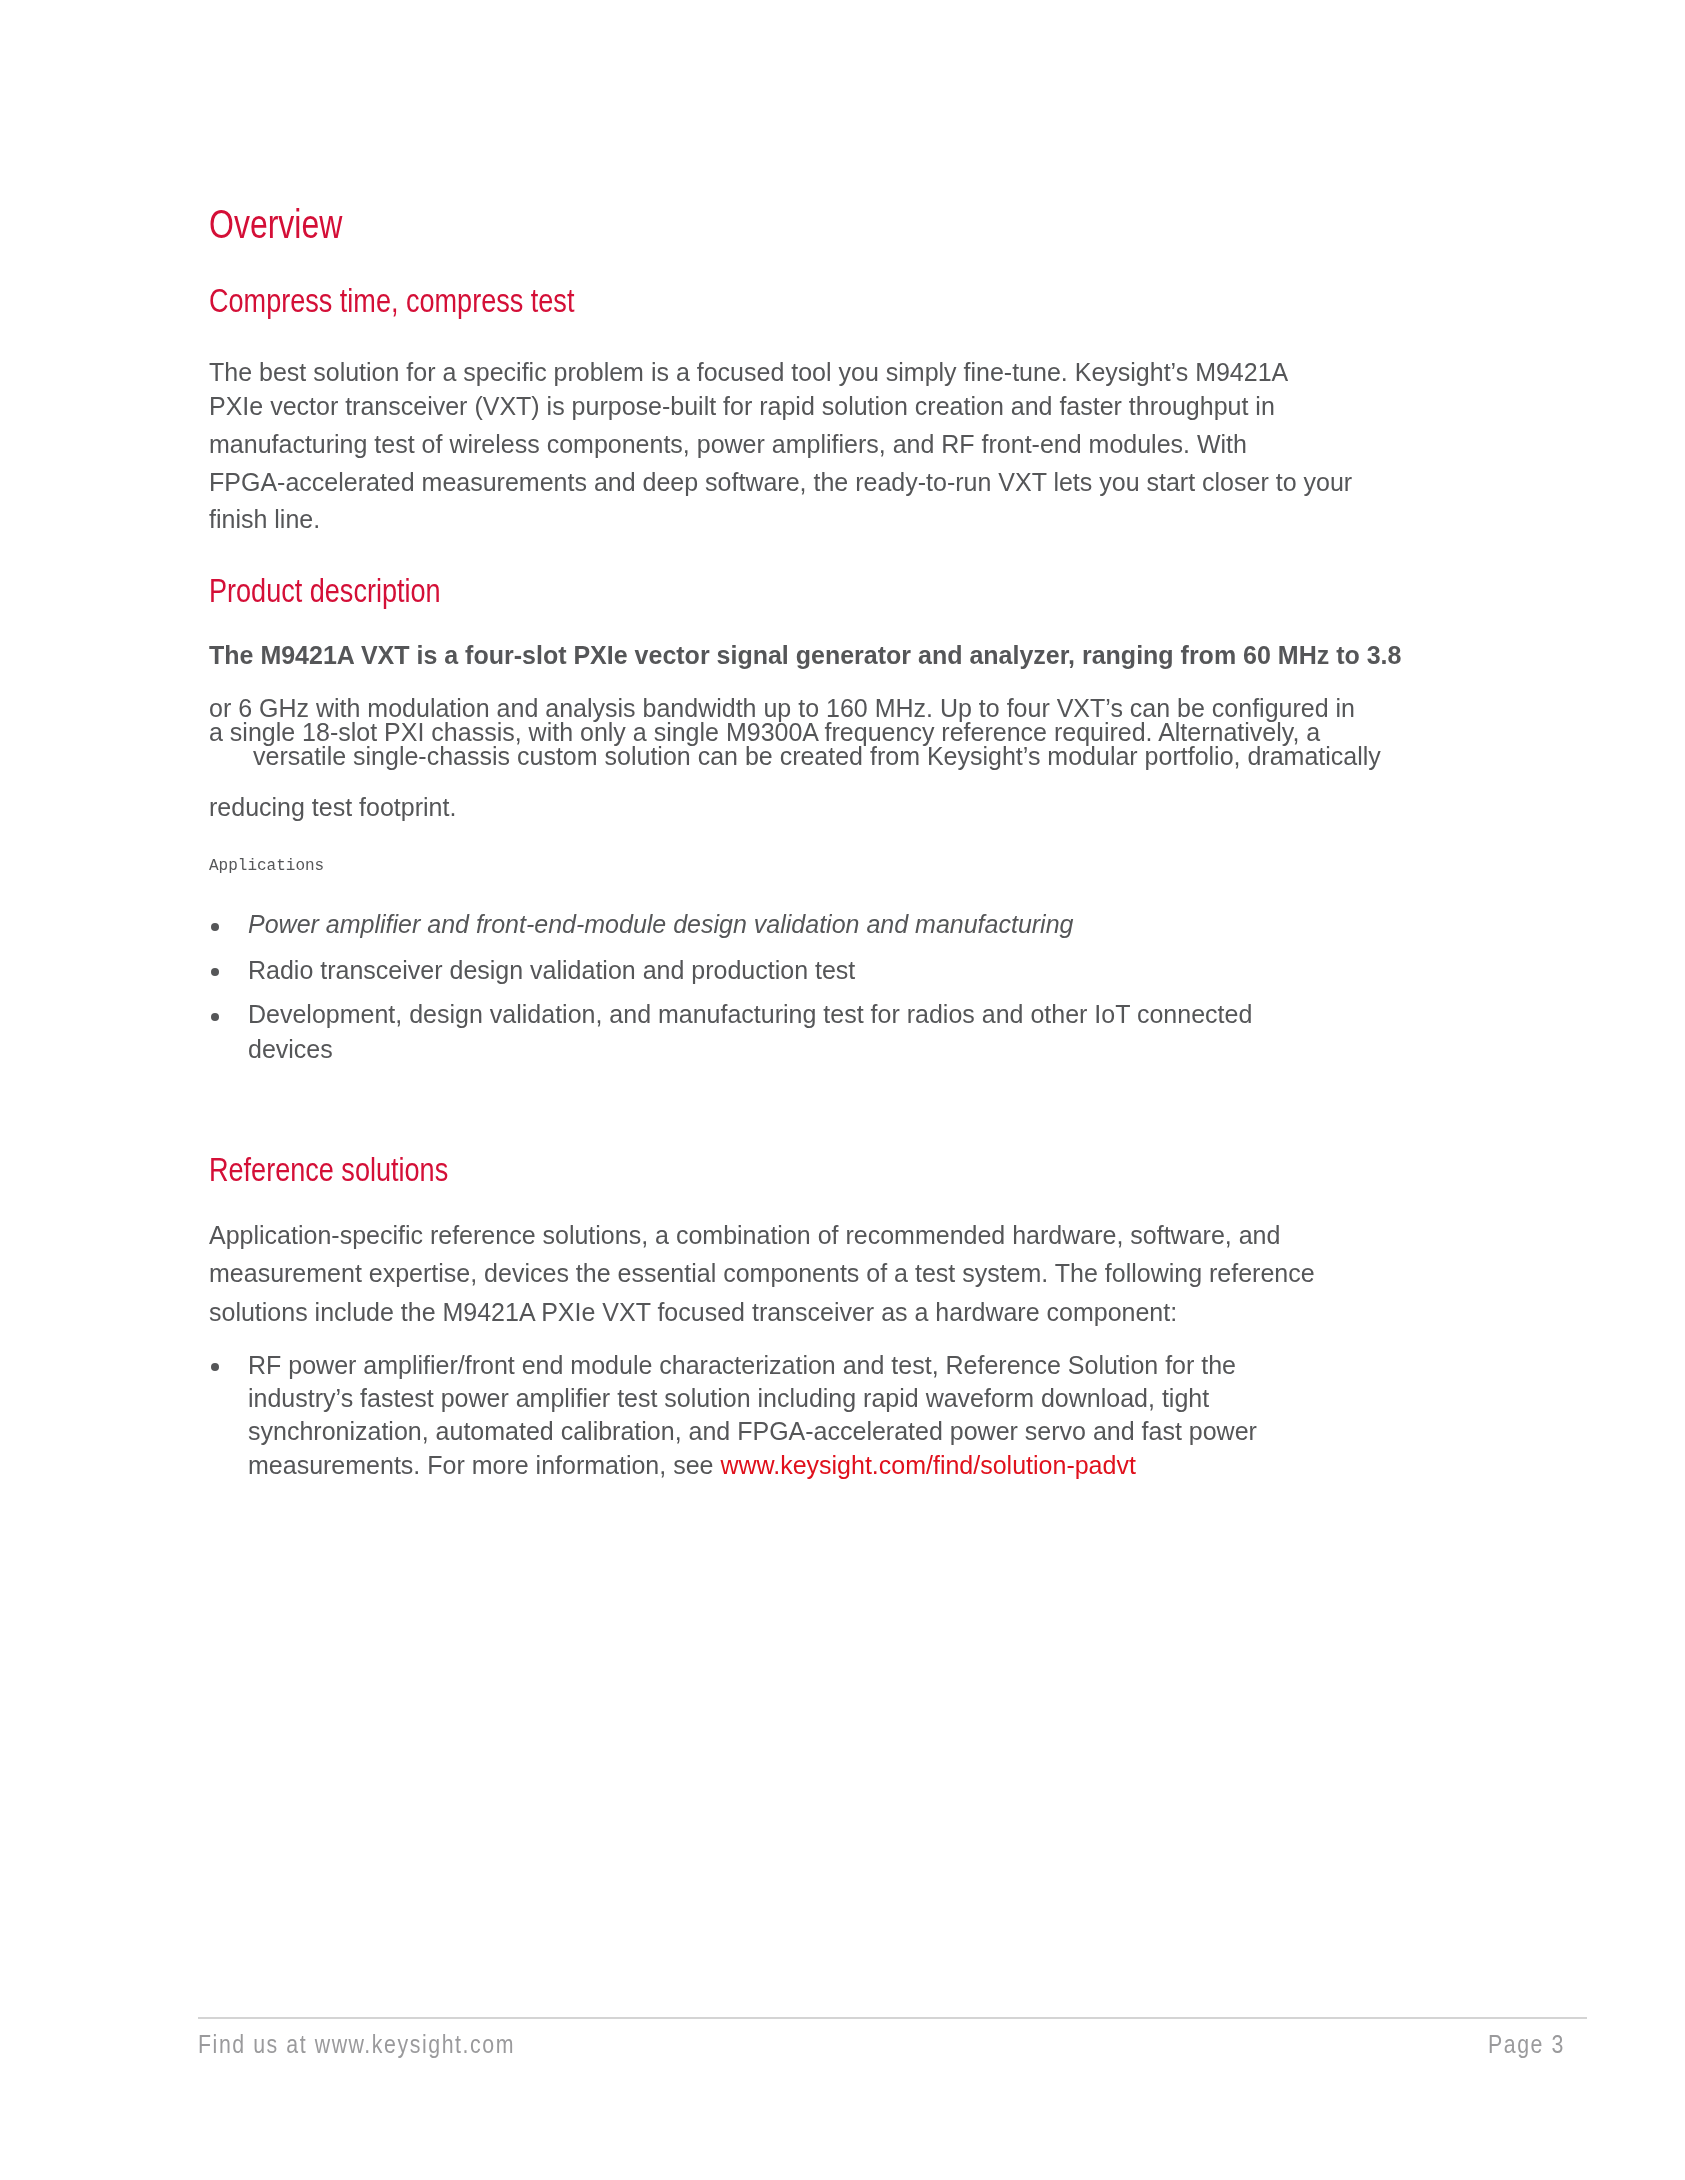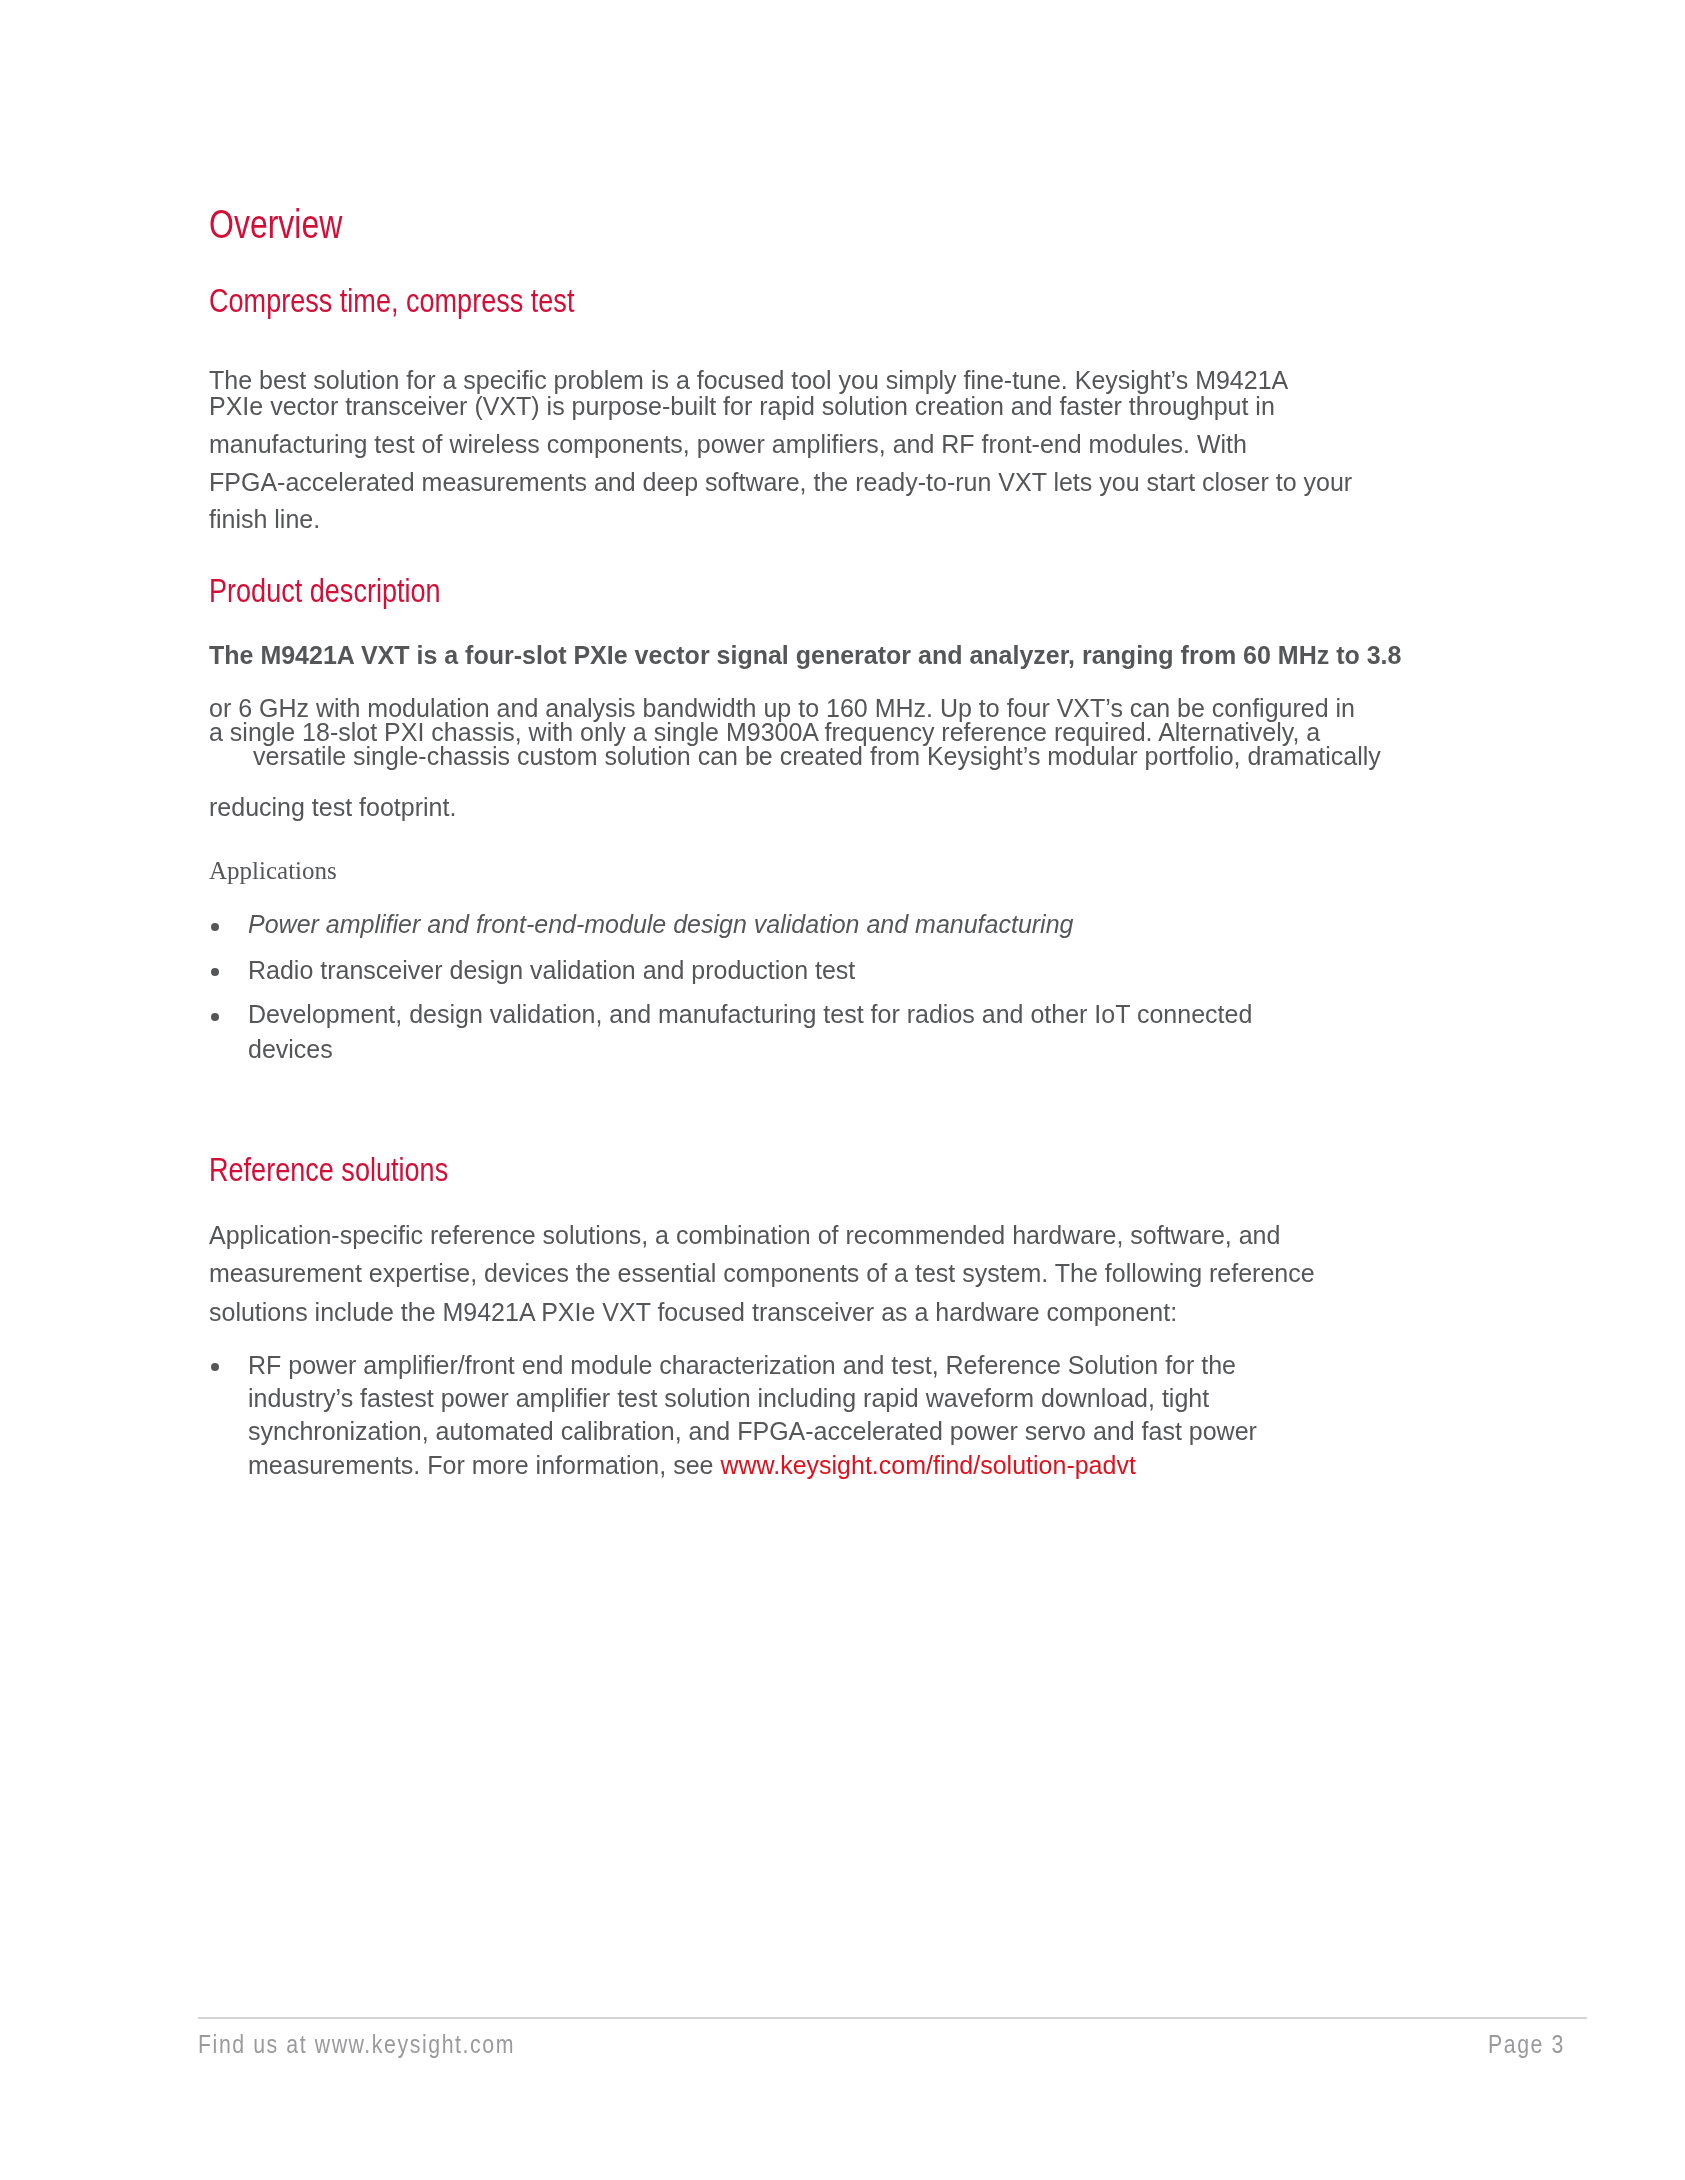--- a/index.html
+++ b/index.html
@@ -16,21 +16,21 @@
 
   .para {
     position: absolute; left: 209px; margin: 0;
     font-family: "Liberation Sans", sans-serif; font-size: 25px;
     color: #555658; white-space: nowrap;
   }
   .para .line { display: block; position: absolute; left: 0; line-height: 1; }
 
   .label {
     position: absolute; left: 209px; margin: 0;
-    font-family: Liberation Serif, serif; font-size: 25px;
+    font-family: Liberation Mono, monospace; font-size: 16px;
     color: #555658; white-space: nowrap; line-height: 1;
   }
 
   .bullet-list { position: absolute; left: 0; top: 0; margin: 0; padding: 0; list-style: none; }
   .bullet-item { position: absolute; left: 0; }
   .bullet-dot {
     position: absolute; left: 211px; width: 8px; height: 8px; border-radius: 50%;
     background: #555658;
   }
   .bullet-text {
@@ -55,21 +55,21 @@
 </style>
 </head>
 <body>
 
 <div class="page">
 
   <h1 class="h1" style="top:204px;">Overview</h1>
 
   <h2 class="h2" style="top:284px;">Compress time, compress test</h2>
   <div class="para" style="top:0;">
-    <span class="line" style="top:368px;">The best solution for a specific problem is a focused tool you simply fine-tune. Keysight’s M9421A</span>
+    <span class="line" style="top:360px;">The best solution for a specific problem is a focused tool you simply fine-tune. Keysight’s M9421A</span>
     <span class="line" style="top:394px;">PXIe vector transceiver (VXT) is purpose-built for rapid solution creation and faster throughput in</span>
     <span class="line" style="top:432px;">manufacturing test of wireless components, power amplifiers, and RF front-end modules. With</span>
     <span class="line" style="top:470px;">FPGA-accelerated measurements and deep software, the ready-to-run VXT lets you start closer to your</span>
     <span class="line" style="top:507px;">finish line.</span>
   </div>
 
   <h2 class="h2" style="top:574px;">Product description</h2>
   <div class="para" style="top:0;">
     <span class="line" style="top:643px;font-weight:bold;">The M9421A VXT is a four-slot PXIe vector signal generator and analyzer, ranging from 60 MHz to 3.8</span>
     <span class="line" style="top:696px;">or 6 GHz with modulation and analysis bandwidth up to 160 MHz. Up to four VXT’s can be configured in</span>

